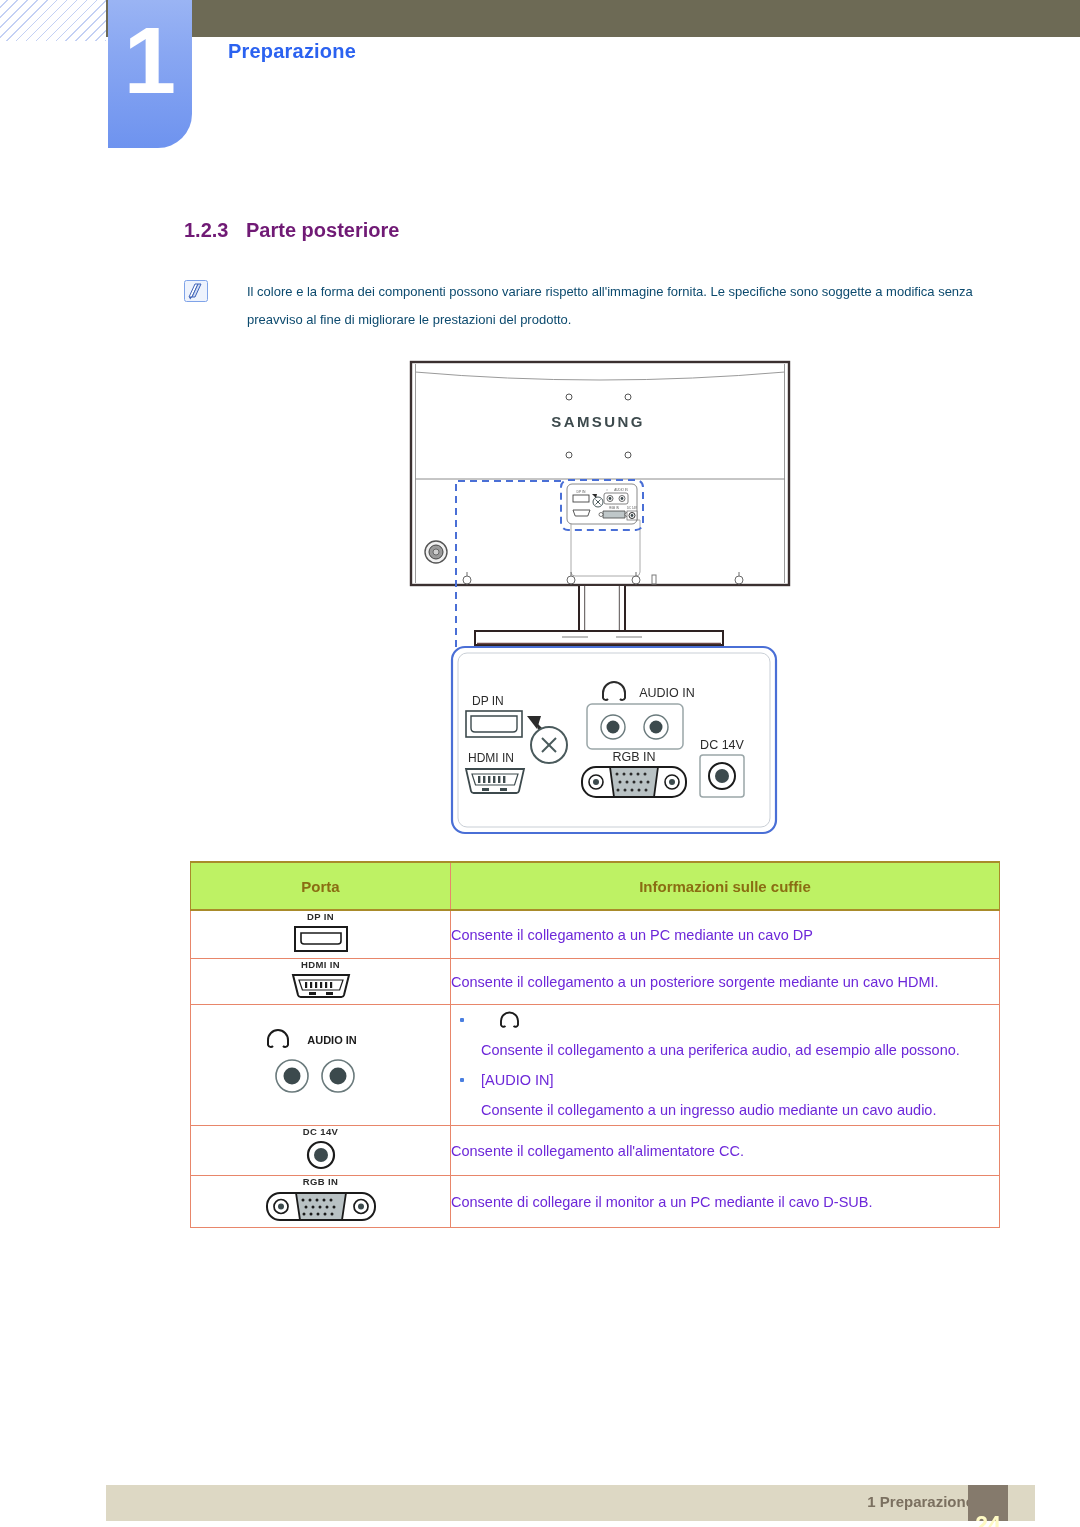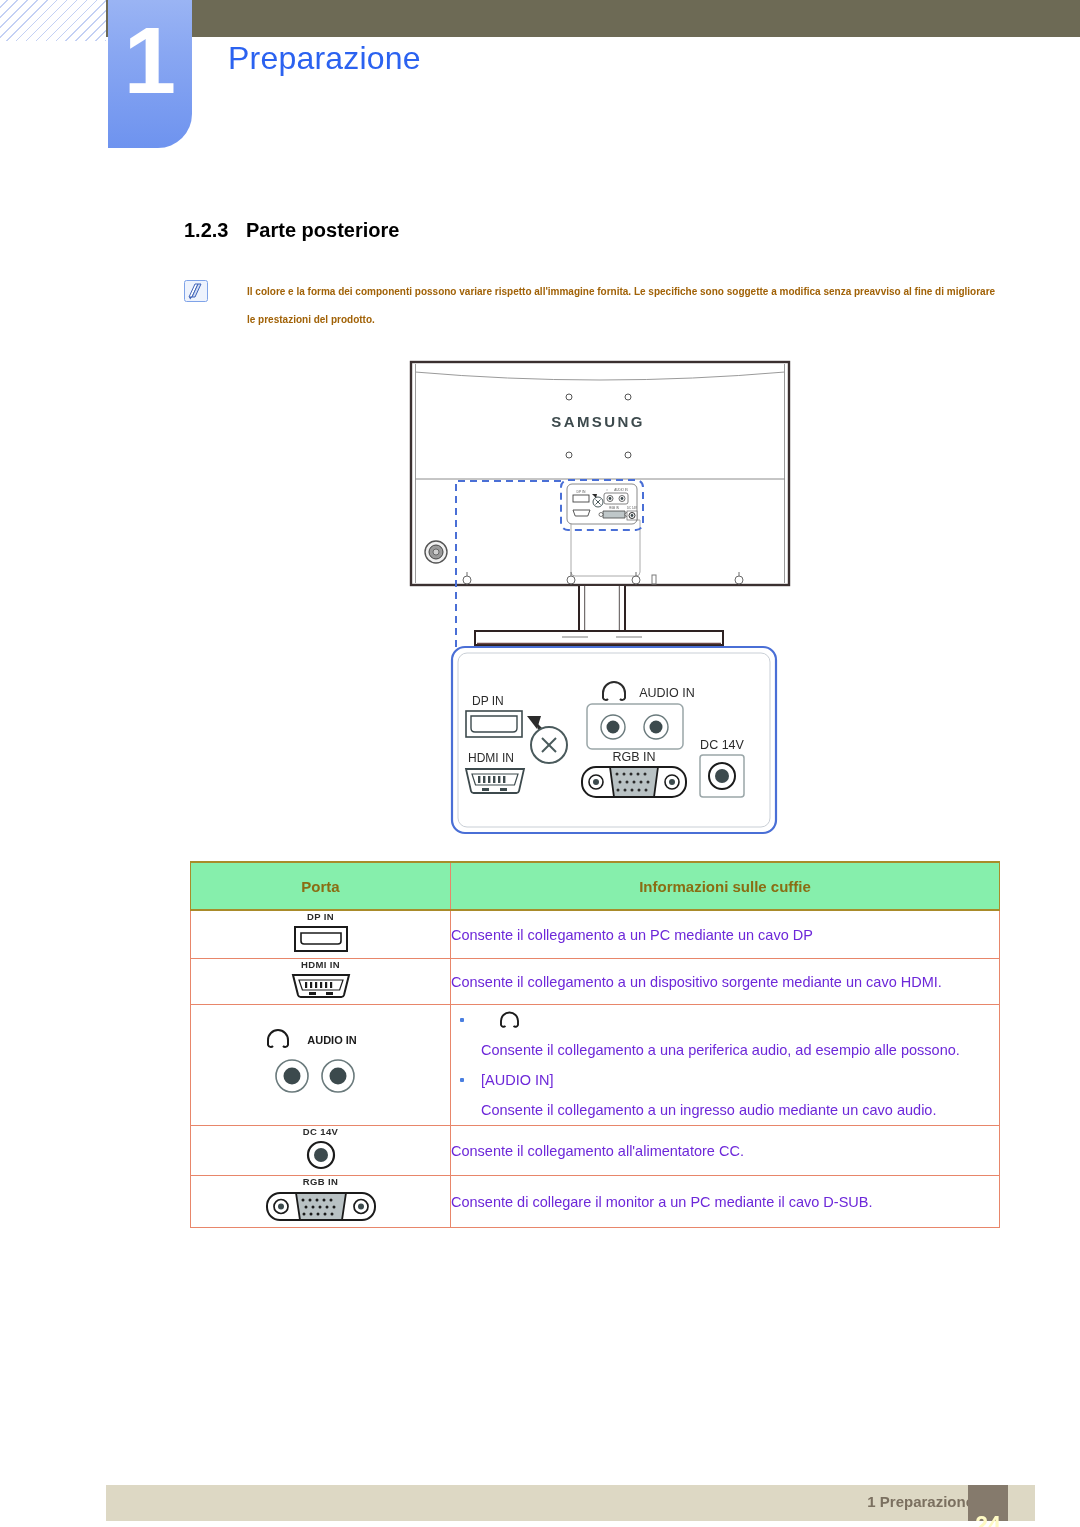--- a/index.html
+++ b/index.html
@@ -28,56 +28,56 @@
     background:linear-gradient(180deg,#9ab4f4 0%, #89a7f2 35%, #6e93ef 100%);
     border-bottom-right-radius:34px;
   }
   .chapternum{
     position:absolute;left:0;top:14px;width:84px;text-align:center;
     font-size:94px;line-height:94px;font-weight:700;color:#ffffff;
     font-family:"Liberation Sans", sans-serif;
   }
   .chaptertitle{
     position:absolute;left:228px;top:40px;
-    font-size:32px;font-weight:400;color:#2b62f0;letter-spacing:.2px;
+    font-size:20px;font-weight:700;color:#2b62f0;letter-spacing:.2px;
   }
 
   
   .sec-head{
     position:absolute;left:184px;top:219px;
-    font-size:20px;font-weight:700;color:#000000;
+    font-size:20px;font-weight:700;color:#701a75;
   }
   .sec-head .num{display:inline-block;min-width:62px;}
 
   
   .note{
     position:absolute;left:184px;top:278px;width:820px;
   }
   .note-icon{
     position:absolute;left:0;top:2px;width:24px;height:22px;
   }
   .note-text{
-    margin-left:63px;font-size:10px;line-height:28px;color:#a16207;font-weight:bold;
+    margin-left:63px;font-size:13px;line-height:28px;color:#0c4a6e;
   }
 
   
   .figure{position:absolute;left:0;top:350px;width:954px;height:500px;}
 
   
   .tbl{
     position:absolute;left:190px;top:861px;width:810px;
     border-collapse:collapse;table-layout:fixed;
   }
   .tbl th,.tbl td{
     border:1px solid #e8866a;
     vertical-align:middle;
     padding:0;
   }
   .tbl thead th{
-    background:#86efac;
+    background:#bef264;
     border-top:2px solid #a98b2a;
     border-bottom:2px solid #a98b2a;
     border-left-color:#a98b2a;border-right-color:#a98b2a;
     color:#8a6d13;font-size:15px;font-weight:700;
     height:46px;text-align:center;
   }
   .tbl thead th.c1{border-right:1px solid #e8866a;}
   .col-port{width:260px;}
   .cell-icon{text-align:center;padding:12px 0;}
   .cell-text{
@@ -359,21 +359,21 @@
               <rect x="20" y="10" width="2.2" height="6"></rect>
             <rect x="25" y="10" width="2.2" height="6"></rect>
               <rect x="30" y="10" width="2.2" height="6"></rect>
             <rect x="35" y="10" width="2.2" height="6"></rect>
               <rect x="40" y="10" width="2.2" height="6"></rect>
           </g>
           <rect x="19" y="20" width="7" height="3" fill="#1b1b1b"></rect>
           <rect x="36" y="20" width="7" height="3" fill="#1b1b1b"></rect>
         </svg>
       </td>
-      <td class="cell-text">Consente il collegamento a un dispositivo sorgente mediante un cavo HDMI.</td>
+      <td class="cell-text">Consente il collegamento a un posteriore sorgente mediante un cavo HDMI.</td>
     </tr>
 
     <tr>
       <td class="cell-icon">
         <svg width="130" height="78" viewBox="0 0 130 78">
           <g>
             <path d="M12 16 a10 10 0 0 1 20 0" fill="none" stroke="#1b1b1b" stroke-width="2"></path>
             <path d="M12 16 v5 a3 3 0 0 0 5 1" fill="none" stroke="#1b1b1b" stroke-width="2"></path>
             <path d="M32 16 v5 a3 3 0 0 1 -5 1" fill="none" stroke="#1b1b1b" stroke-width="2"></path>
           </g>

